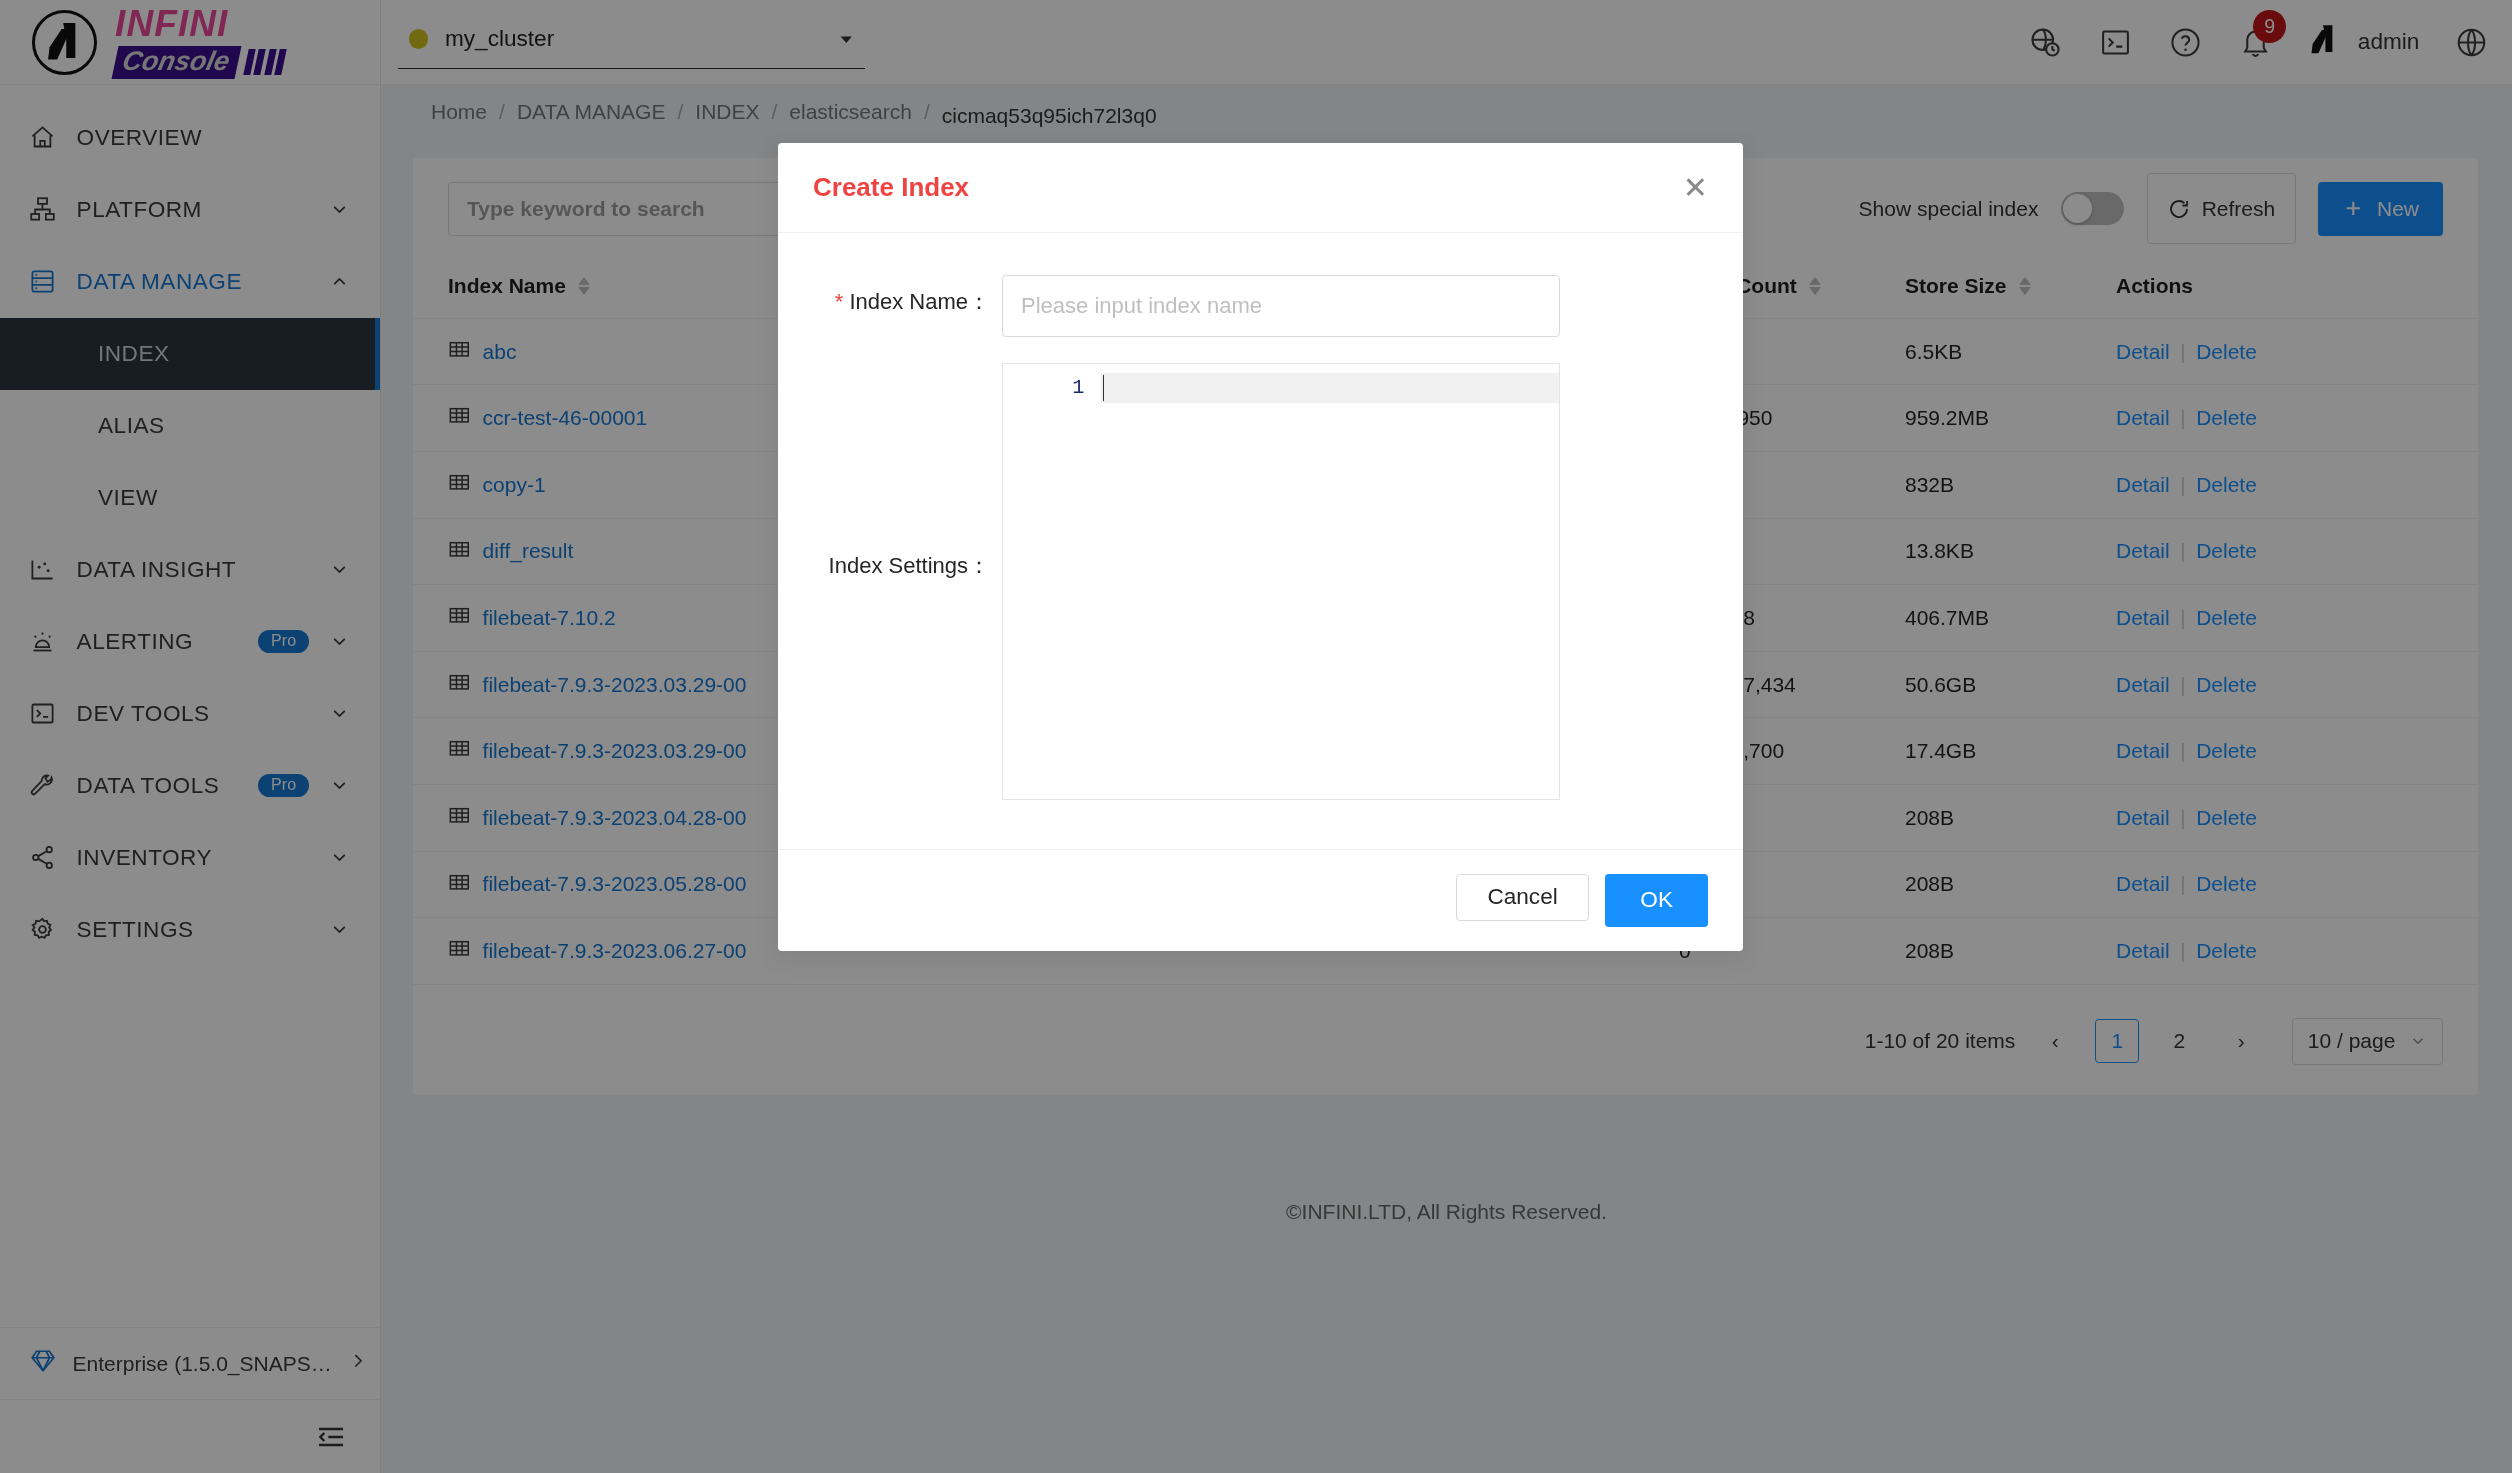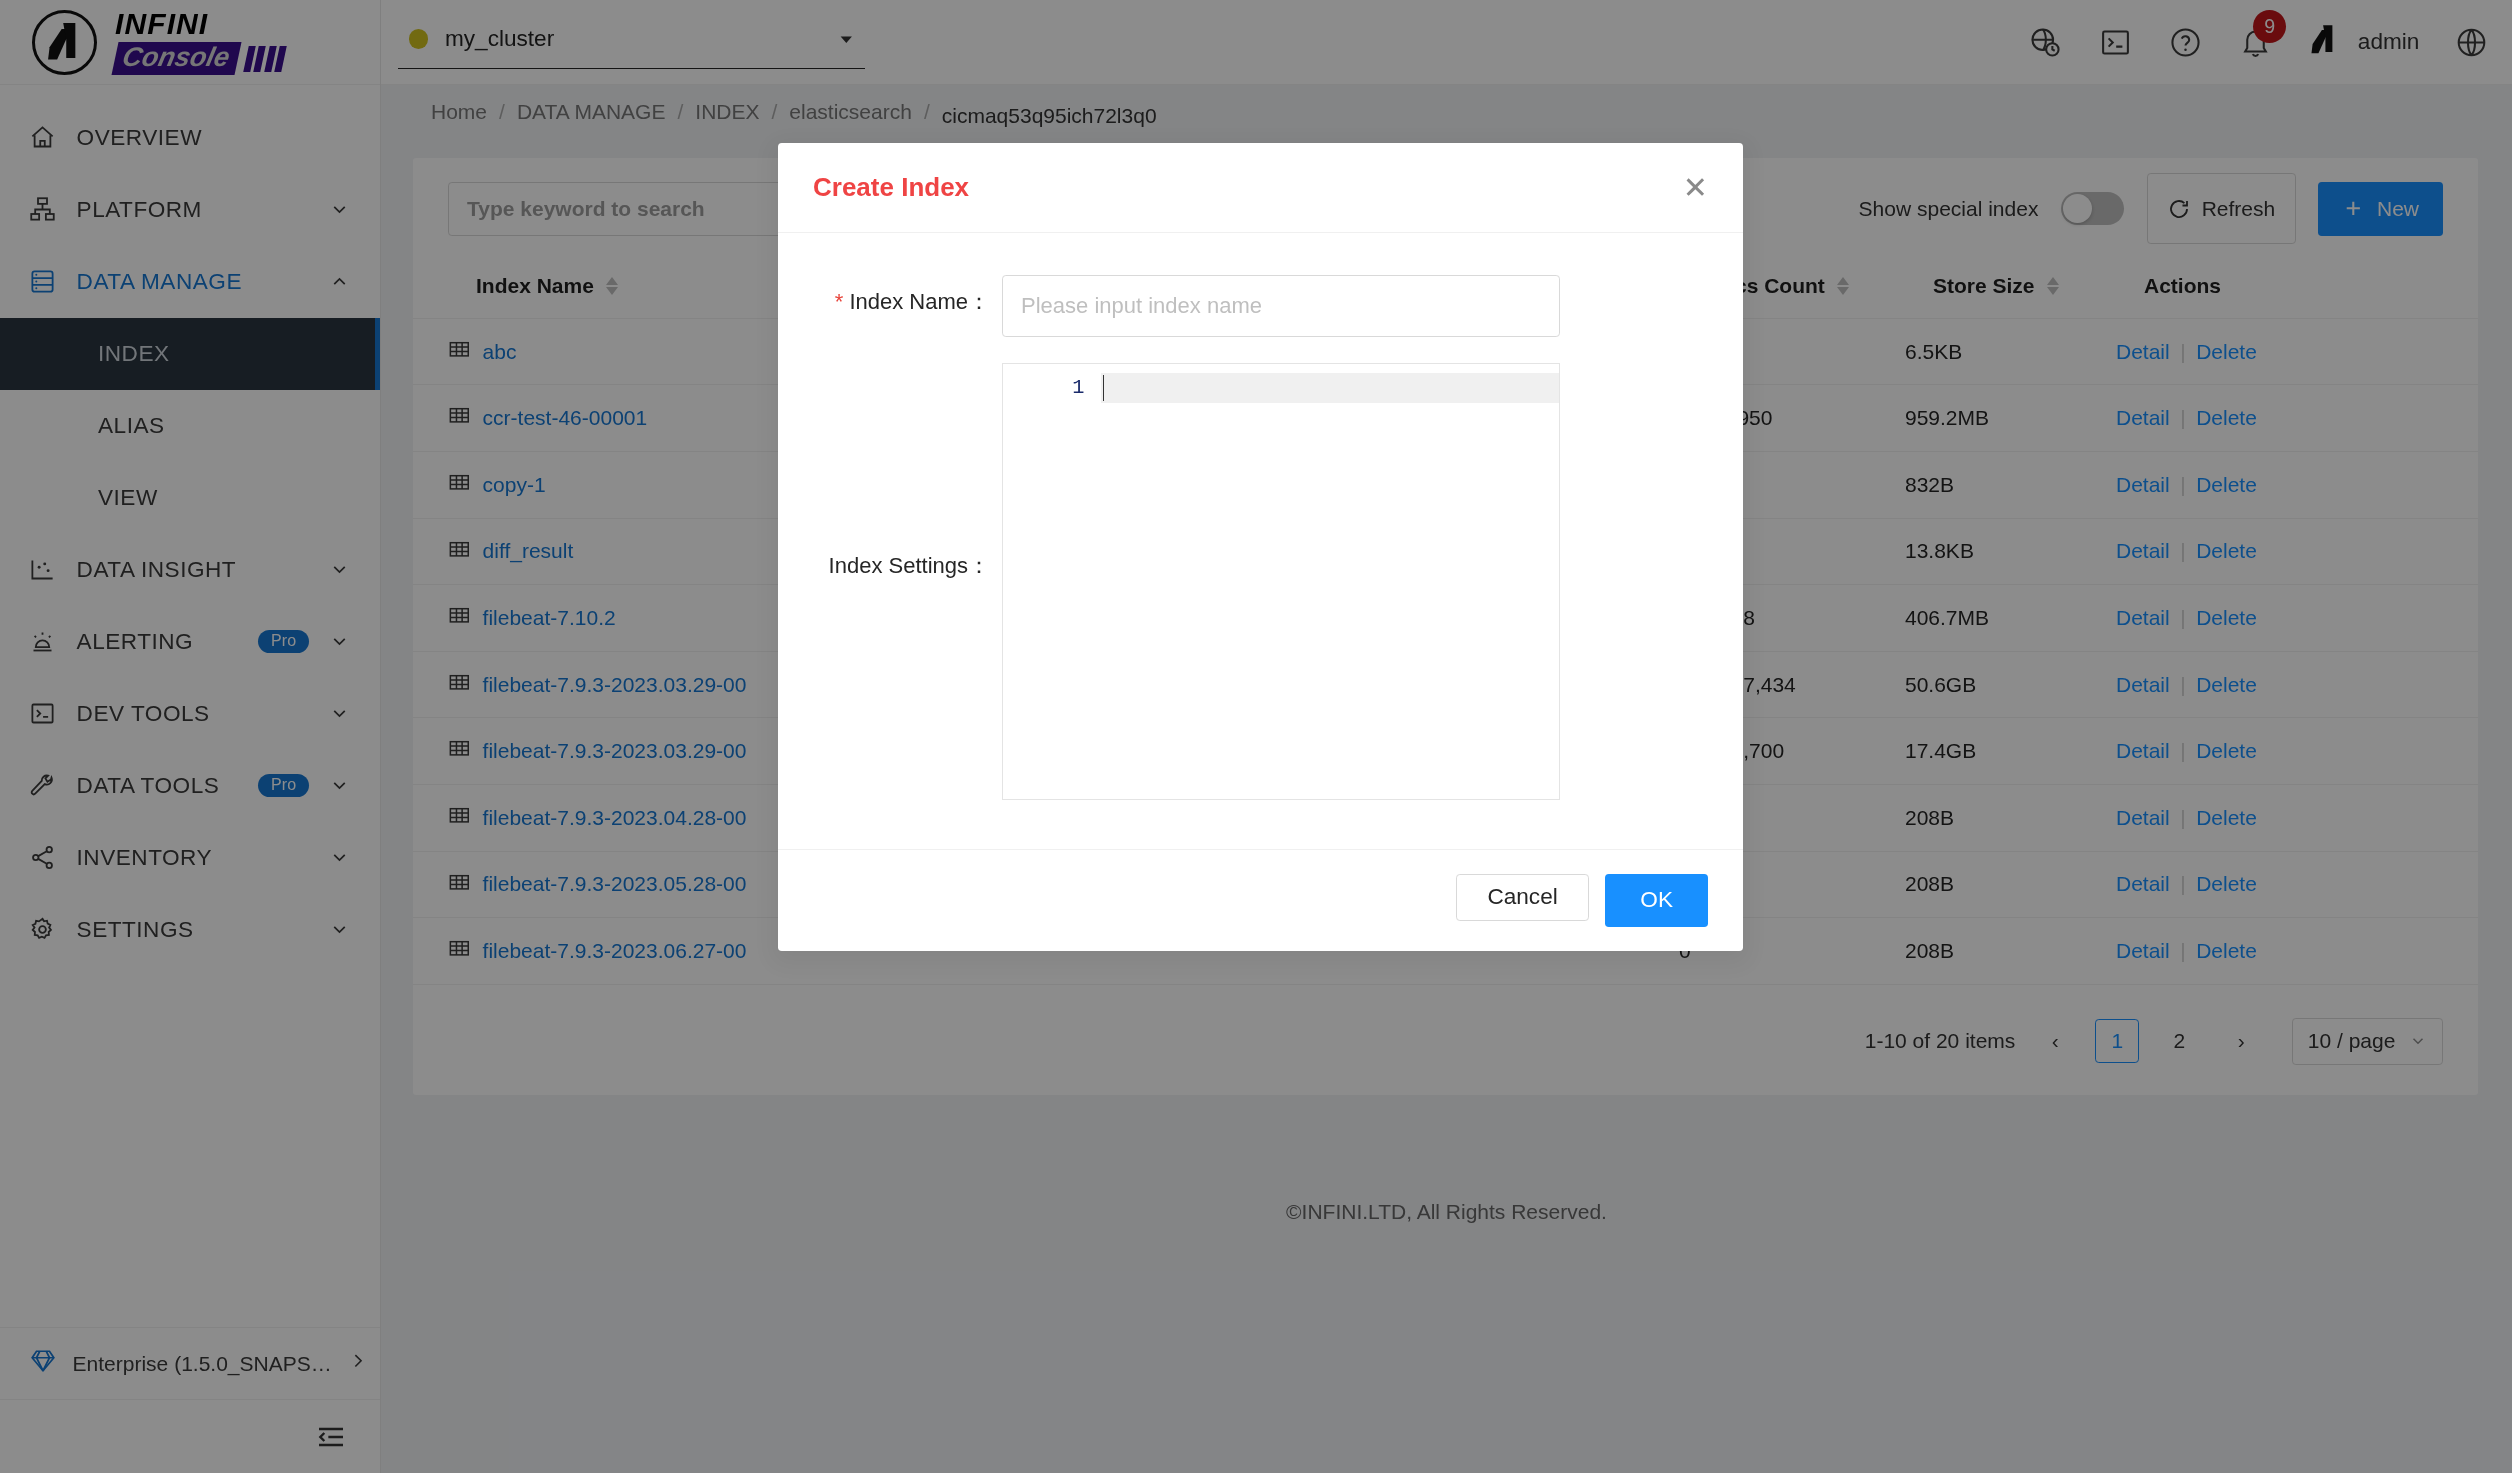--- a/index.html
+++ b/index.html
@@ -24,22 +24,22 @@
     padding-left: 32px; gap: 18px;
     border-bottom: 0.8px solid #f0f0f0;
   }
   .logo-mark {
     width: 65px; height: 65px; border-radius: 50%;
     border: 3.8px solid #111; position: relative; flex: none;
   }
   .logo-mark svg { position: absolute; left: 9.8px; top: 7.5px; }
   .logo-text { display: flex; flex-direction: column; gap: 3.8px; }
   .logo-infini {
-    font-size: 30px; font-weight: bold; font-style: italic;
-    letter-spacing: 1.1px; color: #000000; line-height: 1;
+    font-size: 37px; font-weight: bold; font-style: italic;
+    letter-spacing: 1.1px; color: #ec4899; line-height: 1;
   }
   .logo-row2 { display: flex; align-items: center; }
   .logo-console {
     background: #3b0f8f; color: #d8d8d8; font-size: 27px; font-weight: bold;
     font-style: italic; padding: 2.3px 9px 3.8px 7.5px; line-height: 1;
     transform: skewX(-12deg);
   }
   .logo-slashes { display: flex; gap: 3.8px; margin-left: 7.5px; }
   .logo-slashes i {
     display: block; width: 6.8px; height: 26px; background: #3b0f8f;
@@ -165,21 +165,21 @@
     display: flex; align-items: center; gap: 12px; padding: 0 24px;
     cursor: pointer; font-family: "Liberation Sans", sans-serif;
   }
 
   table.idx { width: 100%; border-collapse: collapse; margin-top: 16.6px; }
   table.idx th {
     text-align: left; font-size: 21px; color: #1f1f1f; font-weight: bold;
     padding: 19.6px 0 19.6px 0; border-bottom: 0.8px solid #f0f0f0;
     white-space: nowrap;
   }
-  table.idx th .thwrap { display: flex; align-items: center; gap: 12px; margin-left: 28px; }
+  table.idx th .thwrap { display: flex; align-items: center; gap: 12px; }
   table.idx td {
     font-size: 21px; color: #262626; padding: 19px 0;
     border-bottom: 0.8px solid #f0f0f0; white-space: nowrap;
   }
   table.idx th:first-child, table.idx td:first-child { padding-left: 35px; }
   .col-name  { width: 648px; }
   .col-health{ width: 158px; }
   .col-status{ width: 158px; }
   .col-shards{ width: 151px; }
   .col-replica{ width: 151px; }

